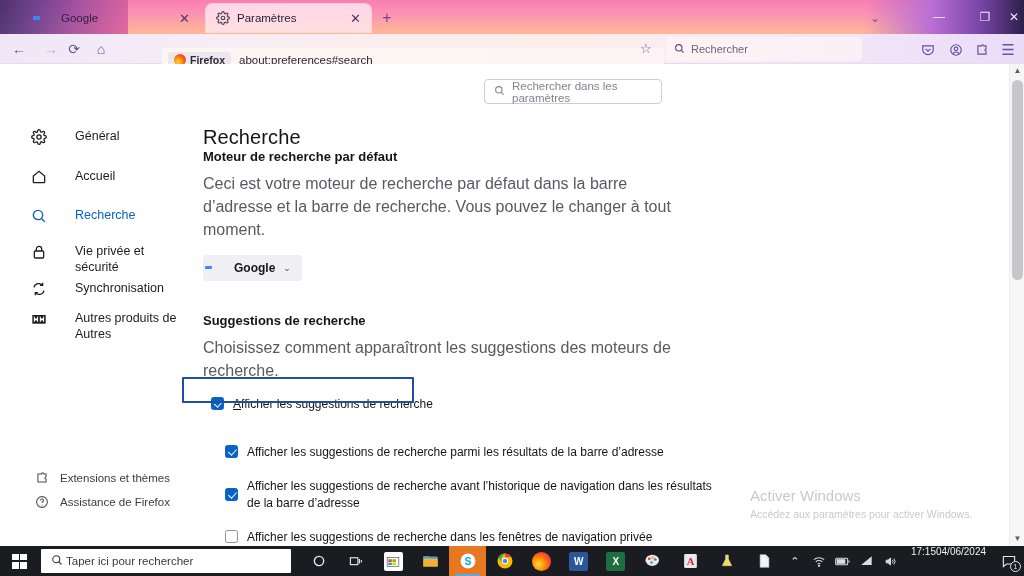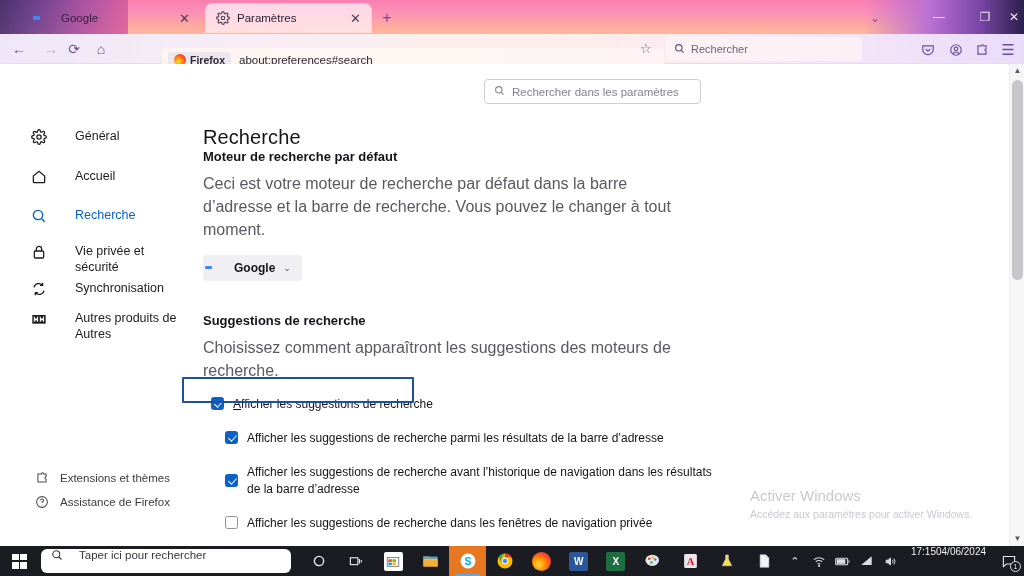--- a/index.html
+++ b/index.html
@@ -125,21 +125,21 @@
   .tbicon.account { left: 946px; }
   .tbicon.ext { left: 972px; }
   .tbicon.menu { left: 998px; font-size: 15px; }
 
   
   .content {
     position: absolute; left: 0; top: 64px; width: 1024px; height: 482px;
     background: #ffffff; overflow: hidden;
   }
   .search-prefs {
-    position: absolute; left: 484px; top: 15px; width: 217px; height: 25px;
+    position: absolute; left: 484px; top: 15px; width: 178px; height: 25px;
     border: 1px solid #cfcdd4; border-radius: 4px;
     display: flex; align-items: center; gap: 7px; padding: 0 9px;
     background: #fff;
   }
   .search-prefs .mag { font-size: 11px; color: #8b8794; }
   .search-prefs .ph { font-size: 11.5px; color: #86818f; }
 
   
   .sidebar { position: absolute; left: 0; top: 0; width: 190px; height: 482px; }
   .side-item {
@@ -221,22 +221,22 @@
   }
   .start {
     width: 40px; height: 30px; display: flex; align-items: center; justify-content: center;
   }
   .start .winlogo {
     width: 15px; height: 15px;
     display: grid; grid-template-columns: 1fr 1fr; grid-template-rows: 1fr 1fr; gap: 1.6px;
   }
   .start .winlogo i { background: #ffffff; display: block; }
   .tb-search {
-    width: 255px; height: 24px; background: #ffffff; border-radius: 6px;
-    display: flex; gap: 16px; padding: 0 10px; margin-left: 2px;
+    width: 255px; height: 24px; background: #ffffff; border-radius: 1px;
+    display: flex; align-items: center; gap: 3px; padding: 0 10px; margin-left: 2px;
   }
   .tb-search .mag { font-size: 12px; color: #3a3a42; }
   .tb-search .ph { font-size: 11.5px; color: #39383f; }
   .tb-ic {
     width: 38px; height: 30px; display: flex; align-items: center; justify-content: center;
     position: relative;
   }
   .tb-ic.active { background: #e87722; }
   .tb-ic .under {
     position: absolute; bottom: 0; left: 6px; right: 6px; height: 2px; background: #5aa9e6;
@@ -449,21 +449,21 @@
       </div>
 
       <h2 class="sect" style="margin-top:32px">Suggestions de recherche</h2>
       <p class="desc">Choisissez comment apparaîtront les suggestions des moteurs de recherche.</p>
 
       <div class="cbrow" style="margin-top:14px; margin-left:8px">
         <span class="cb on"></span>
         <span class="cb-label"><u>A</u><span>fficher les suggestions de recherche</span></span>
       </div>
 
-      <div class="cbrow" style="margin-top:17px; margin-left:22px">
+      <div class="cbrow" style="margin-top:31px; margin-left:22px">
         <span class="cb on"></span>
         <span class="cb-label">Afficher les suggestions de recherche parmi les résultats de la barre d’adresse</span>
       </div>
 
       <div class="cbrow" style="margin-top:17px; margin-left:22px; width:490px">
         <span class="cb on" style="margin-top:10px"></span>
         <span class="cb-label">Afficher les suggestions de recherche avant l’historique de navigation dans les résultats de la barre d’adresse</span>
       </div>
 
       <div class="cbrow" style="margin-top:17px; margin-left:22px">

